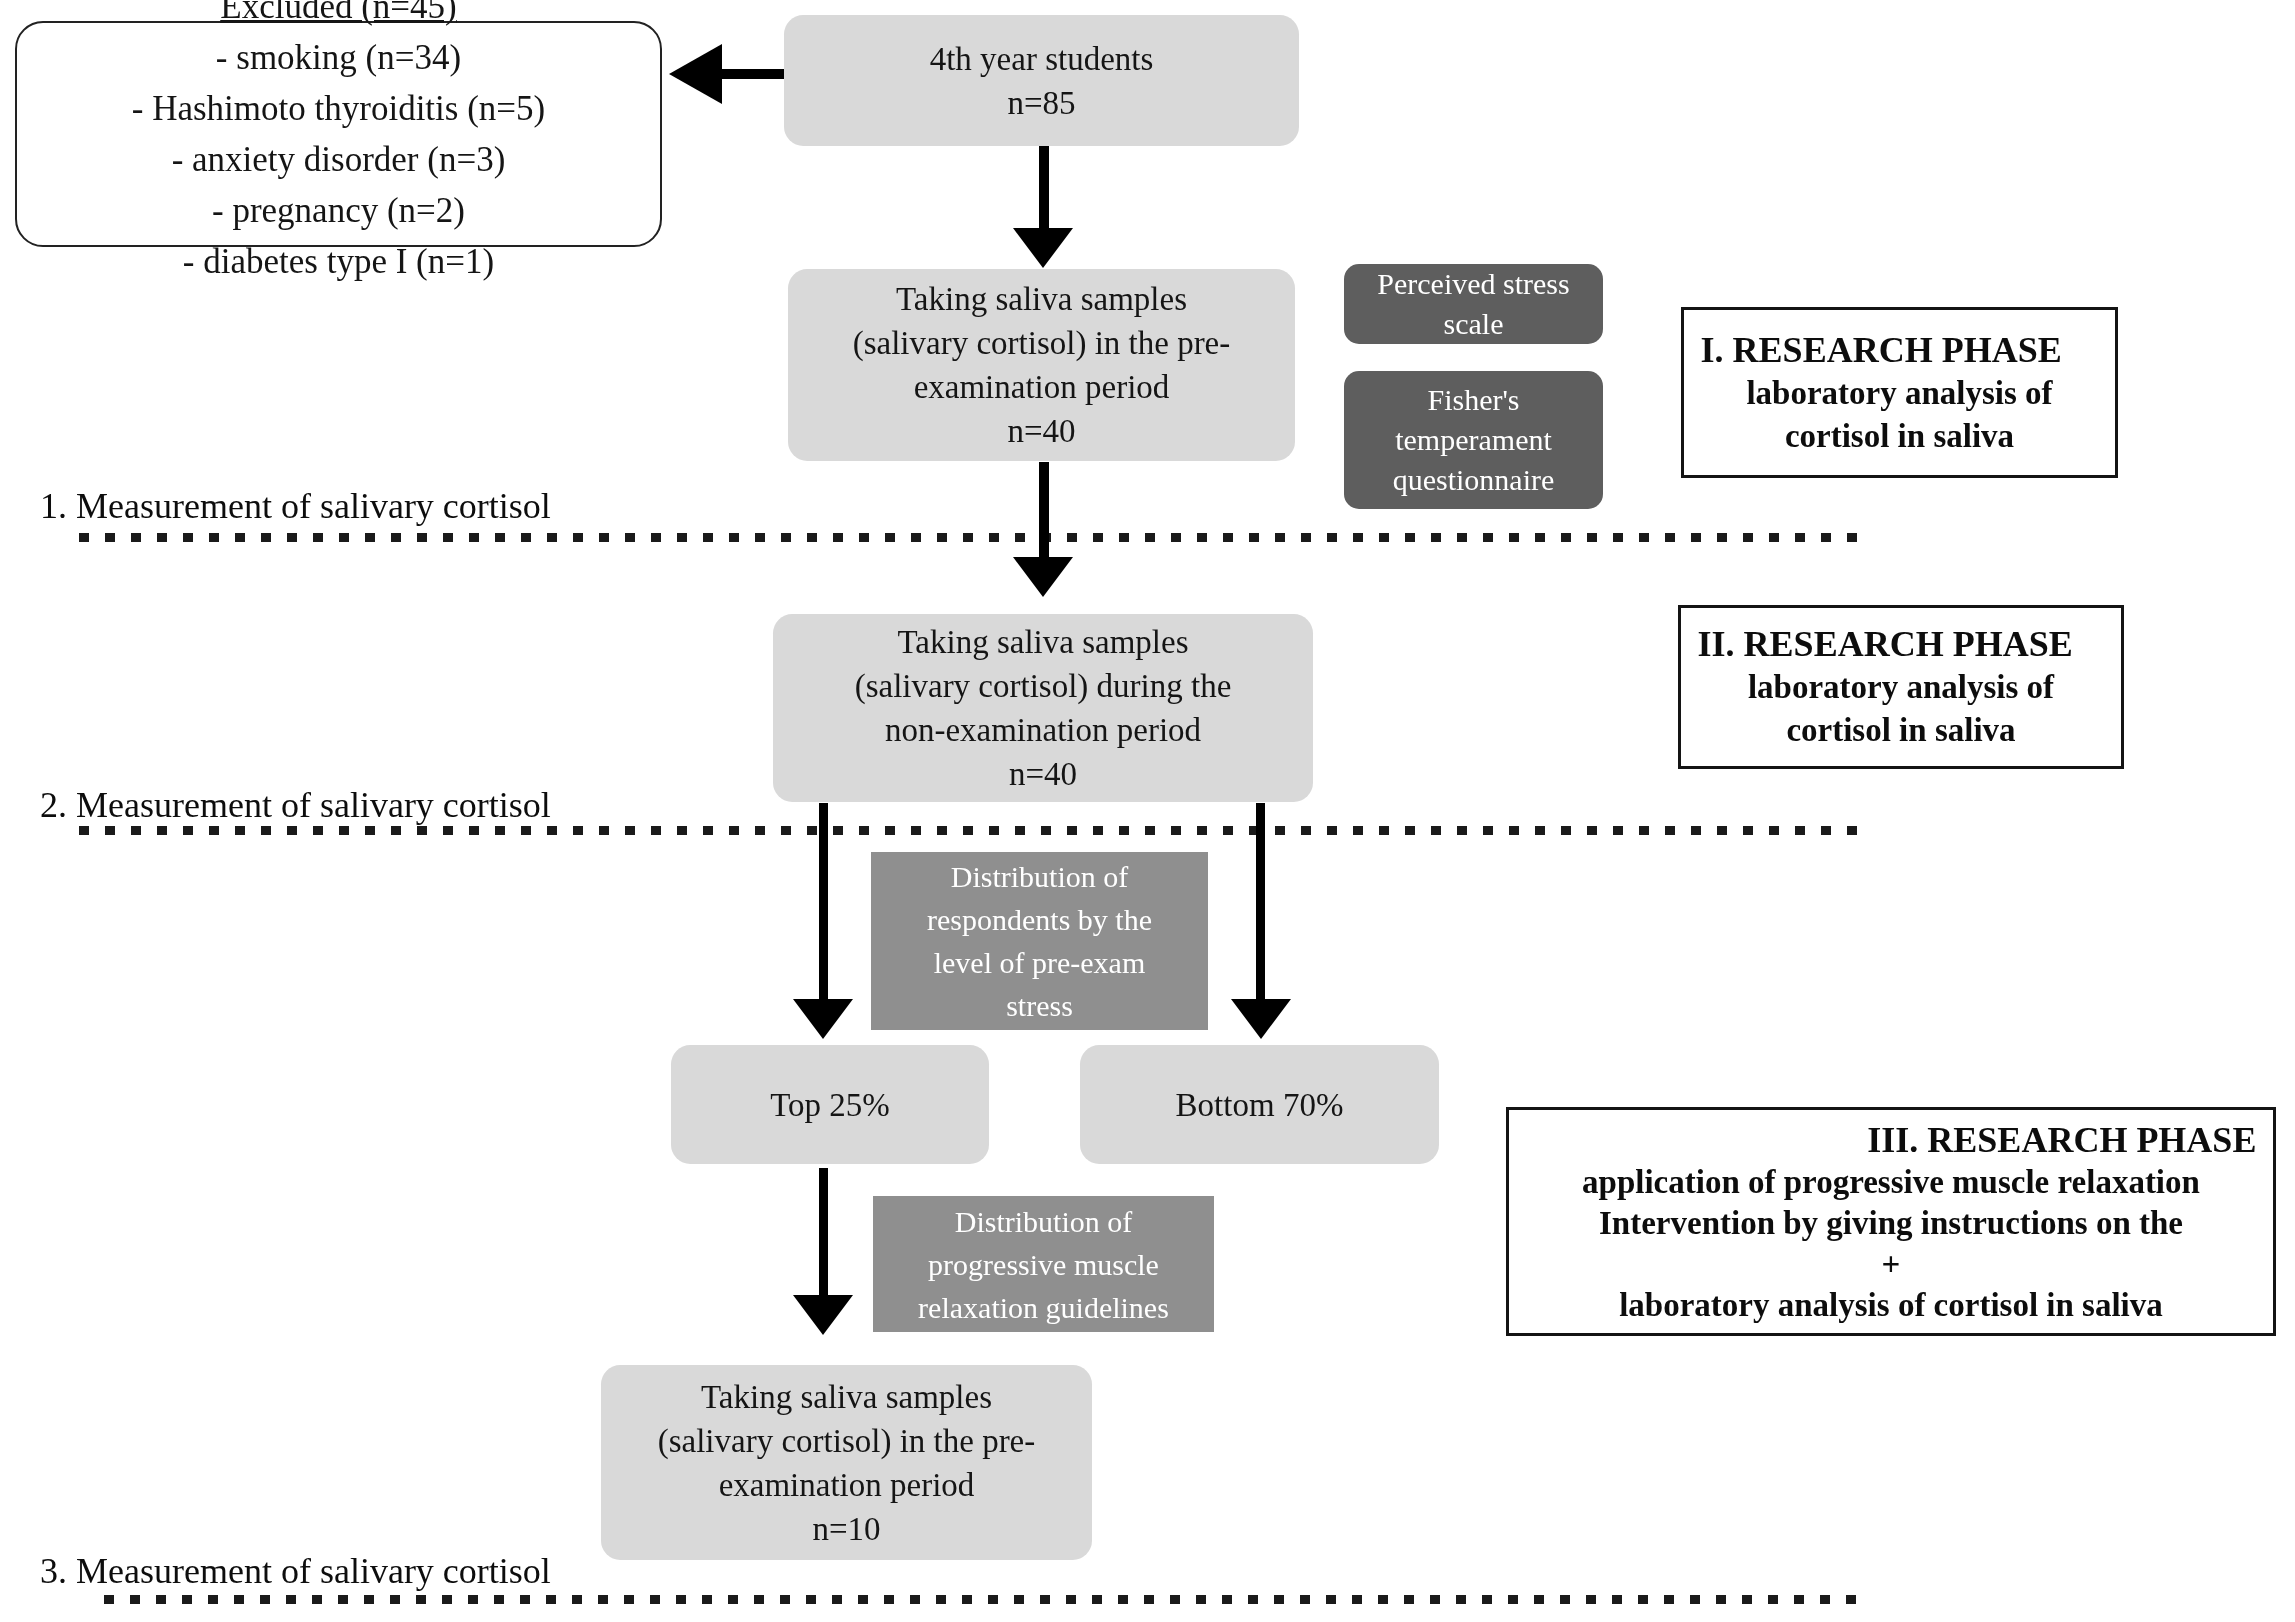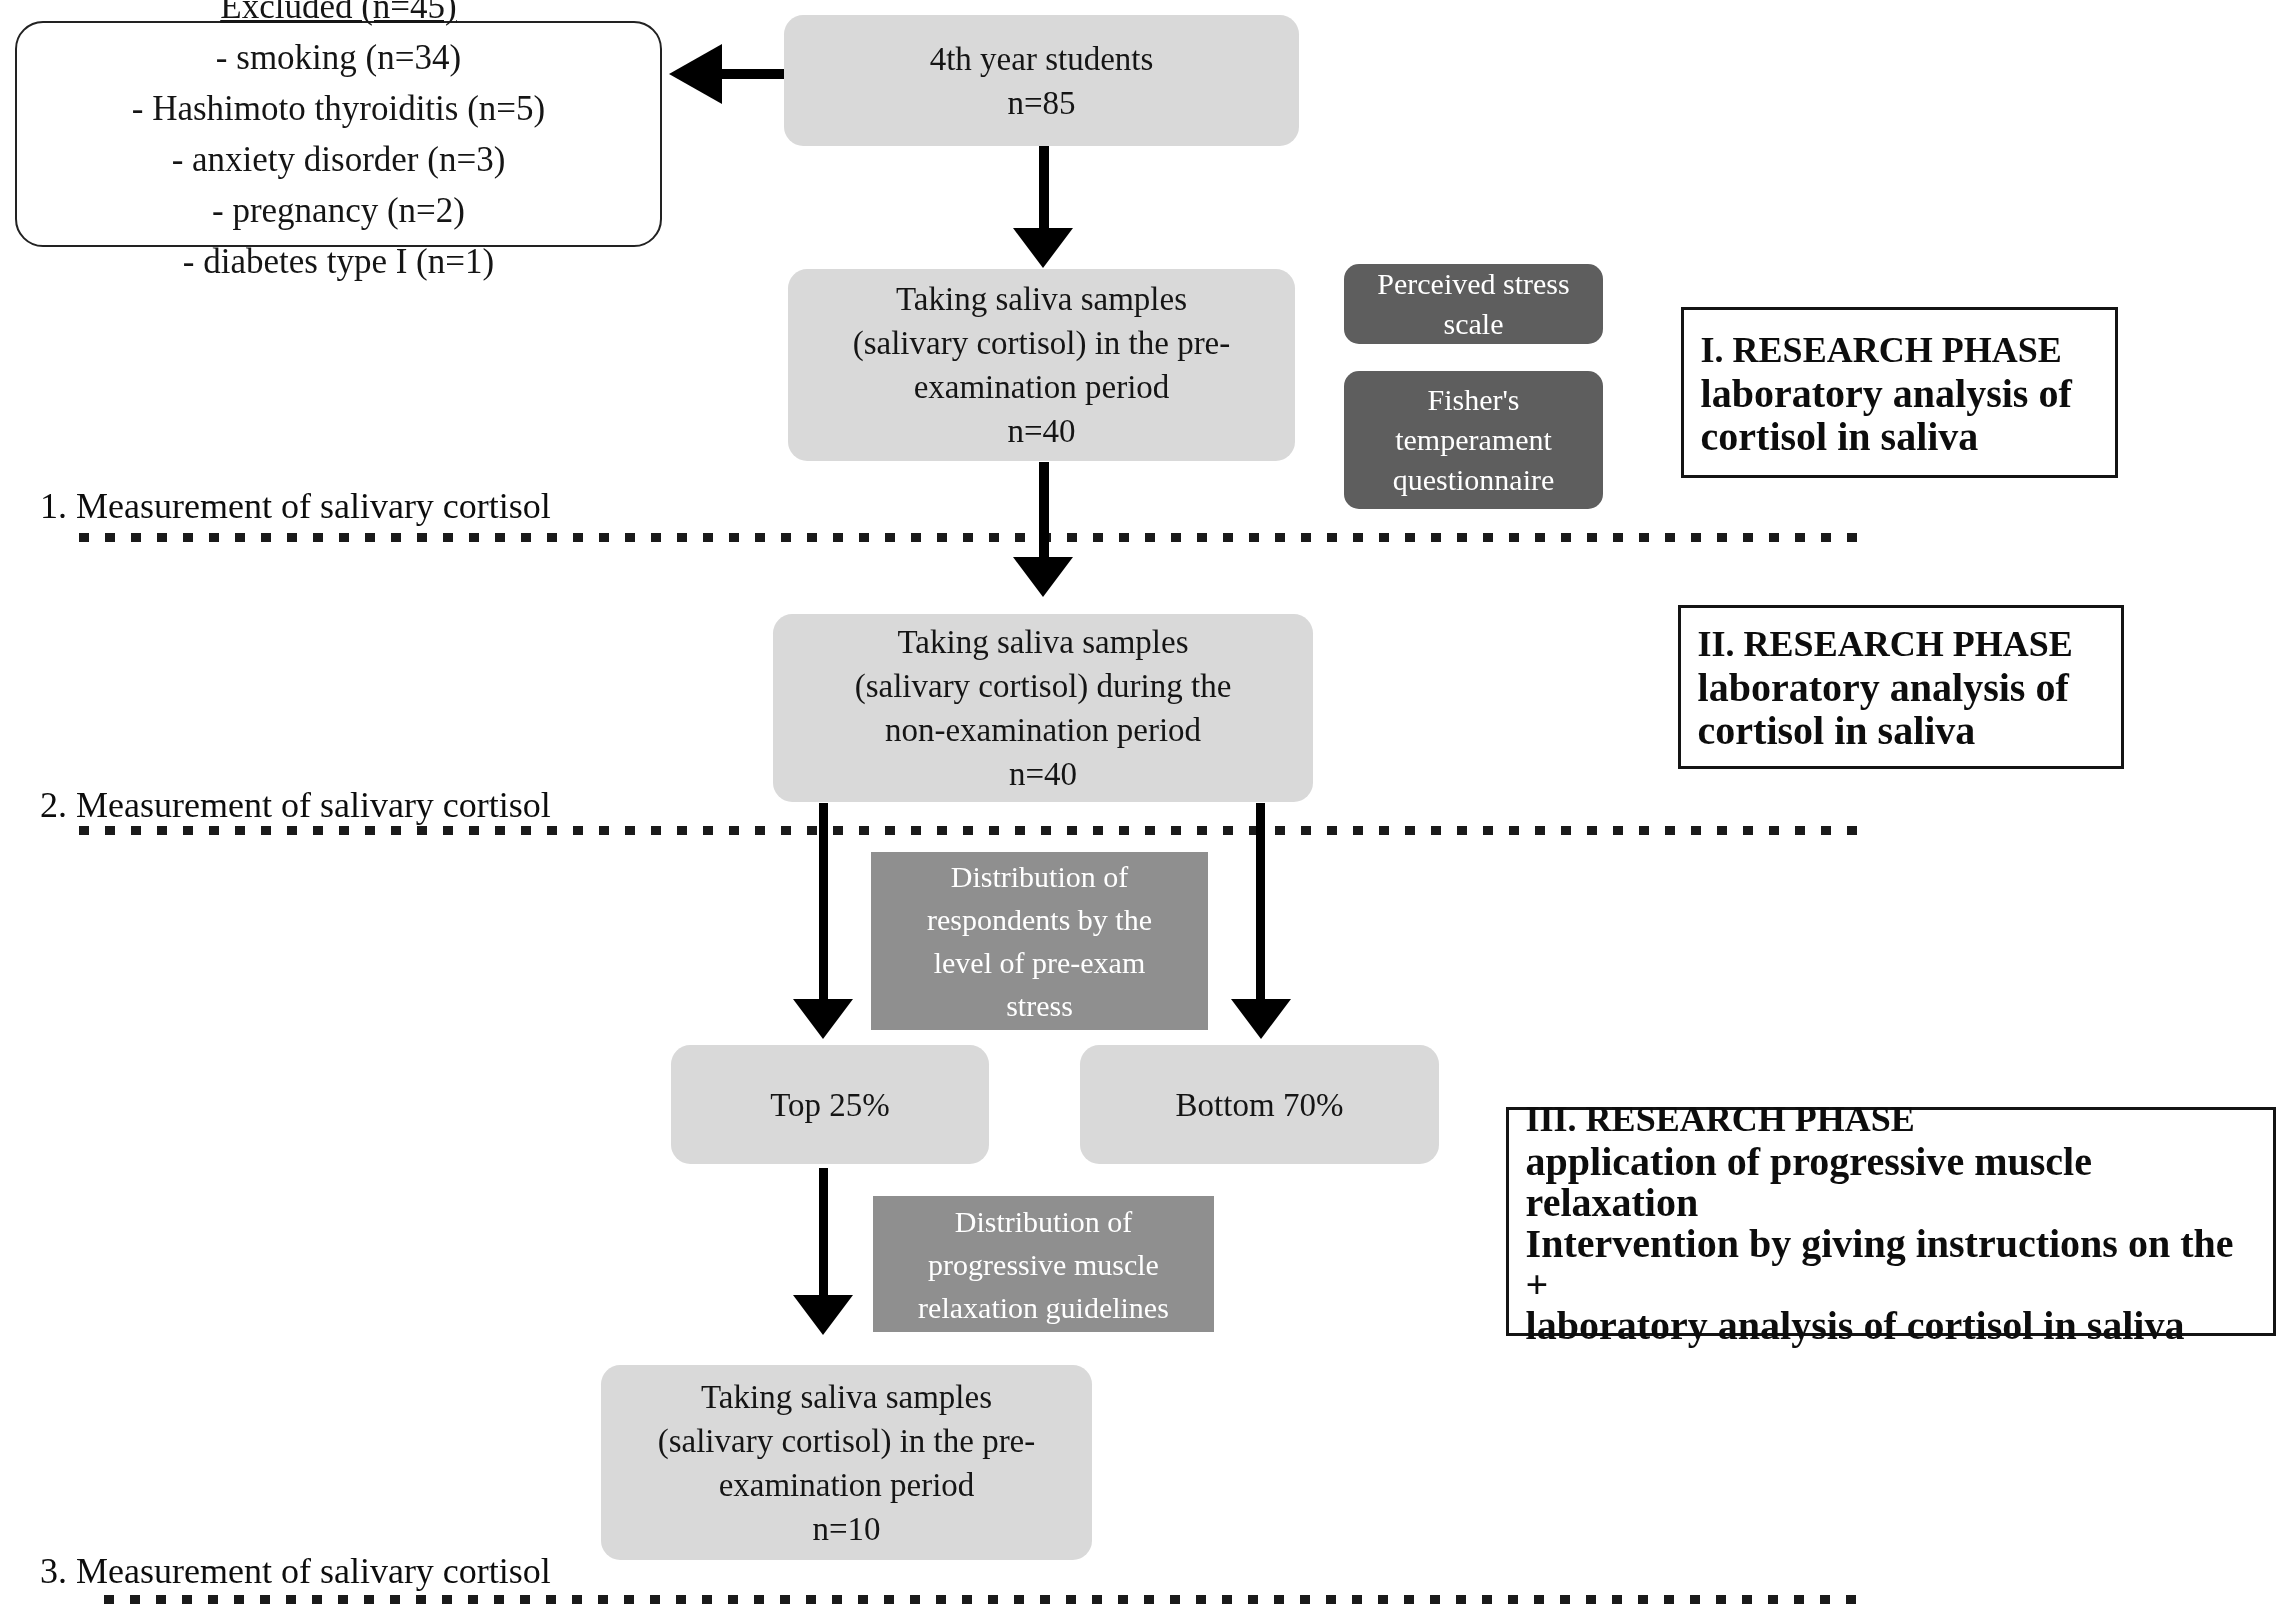--- a/index.html
+++ b/index.html
@@ -38,22 +38,22 @@
   }
   
   .phasebox{
     background:#ffffff;
     border:3.5px solid #141414;
     display:flex;flex-direction:column;justify-content:center;
     font-weight:bold;color:#0d0d0d;
     padding:7px 16.6px;
   }
   .phasebox .ptitle{font-size:36px;line-height:44px;text-align:left;}
-  .phasebox .pbody{font-size:40px;line-height:43px;}
-  .phasebox.centered .ptitle{text-align:left;}
+  .phasebox .pbody{font-size:33px;line-height:43px;text-align:center;}
+  .phasebox.centered .ptitle{text-align:right;}
   .phasebox.centered .pbody{line-height:41px;}
   
   .exclbox{
     background:#ffffff;
     border:2.8px solid #222222;
     border-radius:28px;
     display:flex;flex-direction:column;justify-content:center;align-items:center;
     text-align:center;
     font-size:35px;line-height:51px;color:#151515;
   }

